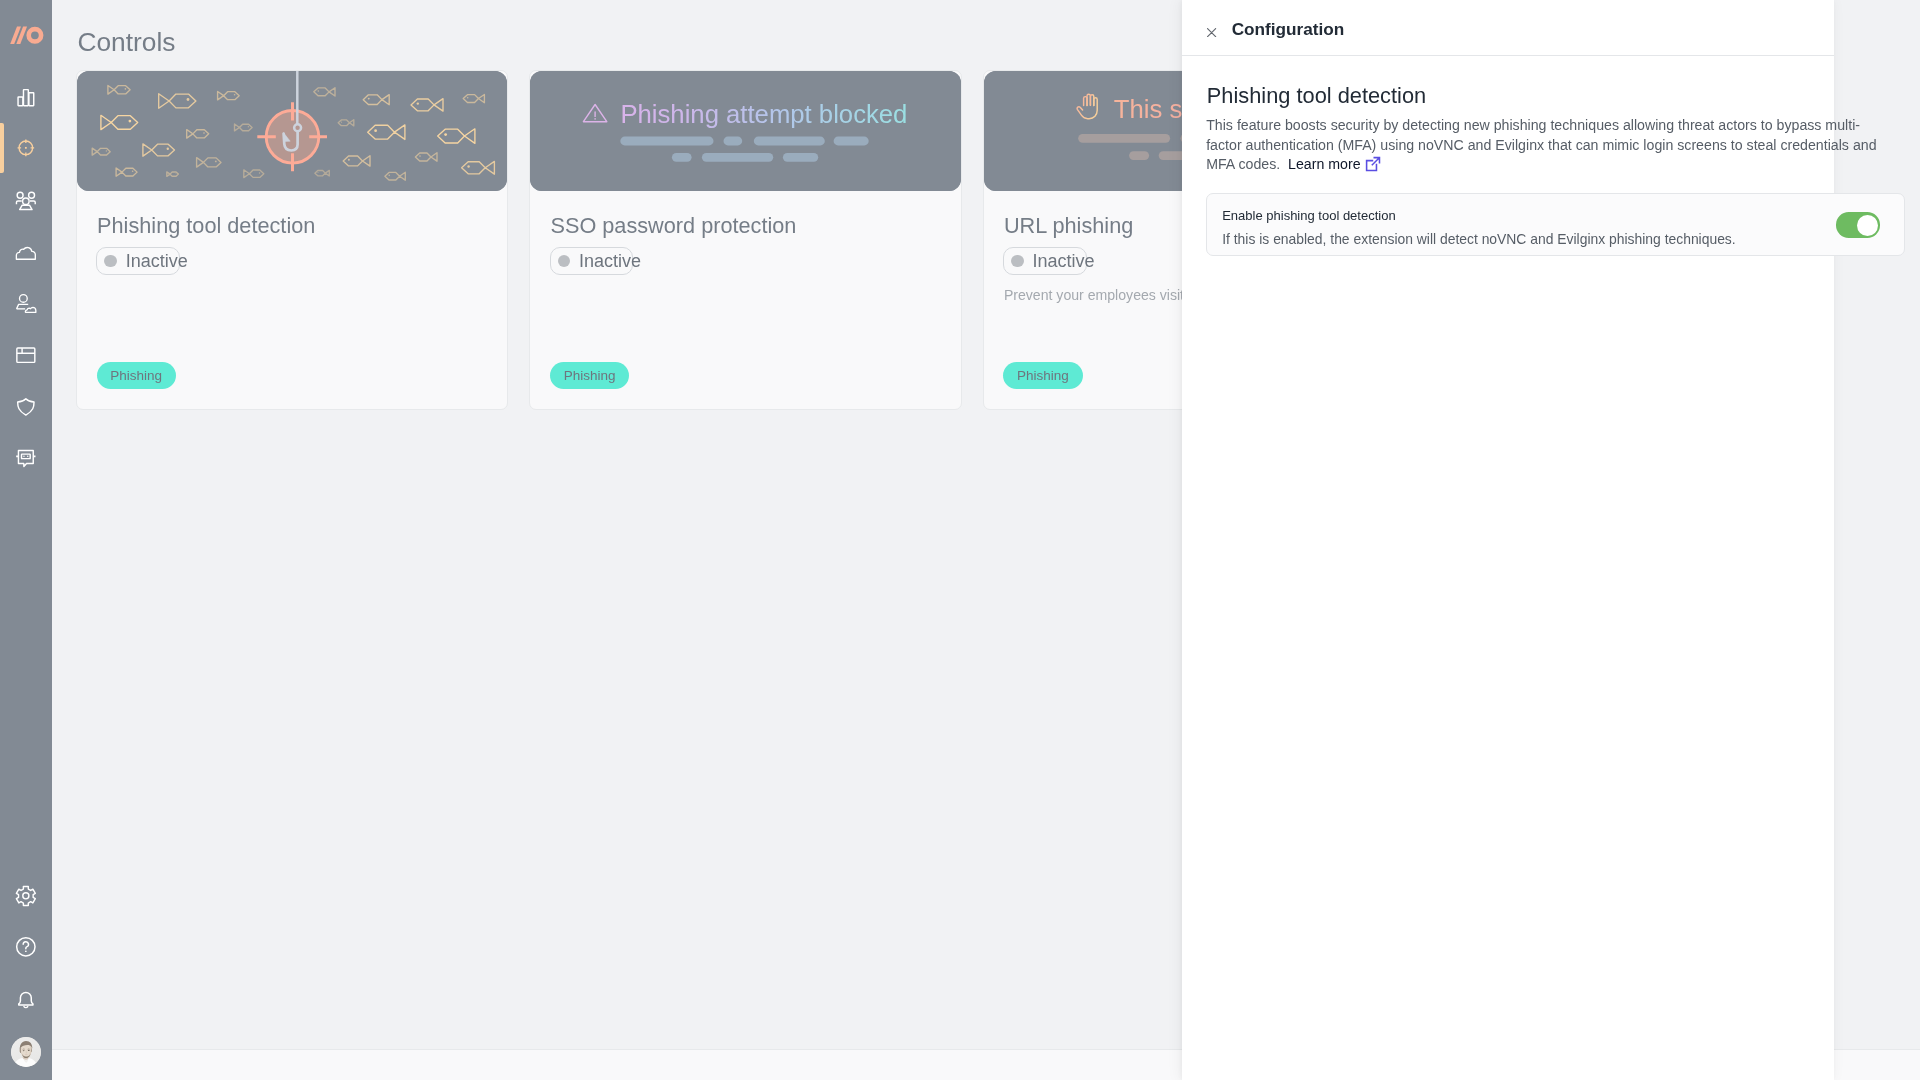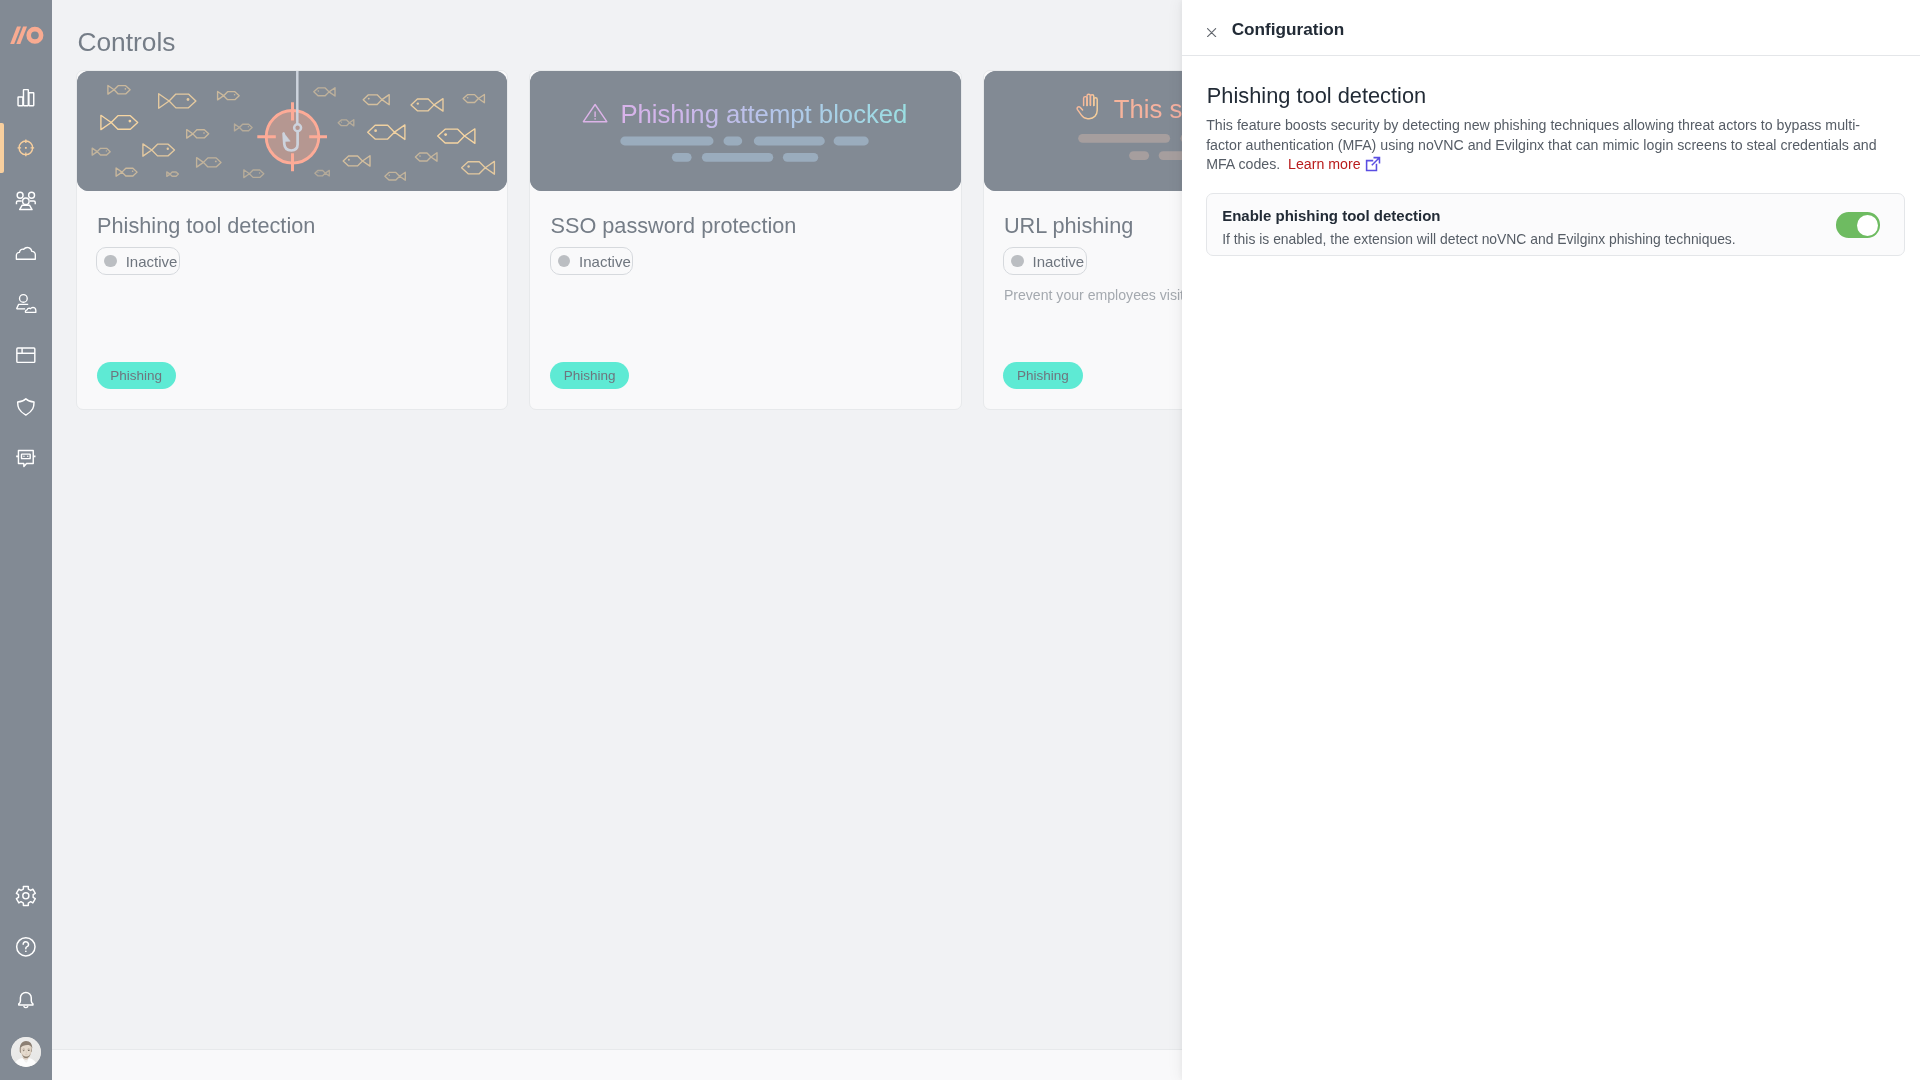--- a/index.html
+++ b/index.html
@@ -17,40 +17,40 @@
   .nav-bottom { position:absolute; left:0; top:0; width:52px; }
   .avatar { position:absolute; left:11.3px; top:1037.1px; width:30px; height:30px; border-radius:50%; overflow:hidden; background:#eceae7; }
 
   
   .main { position:absolute; left:52px; top:0; right:0; bottom:0; background:#f1f2f4; overflow:hidden; }
   .page-title { position:absolute; left:25.5px; top:26.4px; font-size:26.3px; color:#757d87; letter-spacing:0px; font-weight:400; line-height:32px; }
   .cards { position:absolute; left:24px; top:70px; display:flex; gap:21px; }
   .card { position:relative; width:432.4px; height:340px; background:#f9f9fa; border:1px solid #e7e9eb; border-radius:7px; overflow:hidden; }
   .card-hero { height:120px; background:#828a94; position:relative; overflow:hidden;border-radius:12px; }
   .card-title { position:absolute; left:20.1px; top:141.5px; font-size:21.7px; color:#757d87; font-weight:400; line-height:26px; }
-  .badge { position:absolute; left:19.4px; top:176.1px; display:flex; align-items:center; width:83.6px; height:28.1px; border:1px solid #d6d9dd; border-radius:10px; font-size:15px; color:#6e757e; }
+  .badge { position:absolute; left:19.4px; top:176.1px; display:flex; align-items:center; width:83.6px; height:28.1px; border:1px solid #d6d9dd; border-radius:10px; font-size:18px; color:#6e757e; }
   .badge-dot { position:absolute; left:7.1px; width:12.3px; height:12.3px; border-radius:50%; background:#bbbec2; }
   .badge-label { position:absolute; left:28.3px; }
   .card-desc { position:absolute; left:20.1px; top:214.6px; width:390px; font-size:14.1px; line-height:19.9px; color:#a4a9af; }
   .chip { position:absolute; left:19.5px; top:290.8px; height:27.6px; display:flex; align-items:center; padding:0 13.8px; background:#5eead4; border-radius:14px; font-size:13.5px; color:#6e757e; }
 
   .footer { position:absolute; left:0; right:0; top:1048.5px; height:31.5px; background:#f9f9fa; border-top:1px solid #e7e9eb; }
 
   
-  .drawer { position:absolute; left:1182px; top:0; width:738px; height:1080px; background:#fff; z-index:20; box-shadow:-2px 0 14px rgba(0,0,0,0.055), -1px 0 4px rgba(0,0,0,0.04); }
+  .drawer { position:absolute; left:1182px; top:0; width:652px; height:1080px; background:#fff; z-index:20; box-shadow:-2px 0 14px rgba(0,0,0,0.055), -1px 0 4px rgba(0,0,0,0.04); }
   .drawer-head { position:absolute; left:0; top:0; right:0; height:55.5px; border-bottom:1px solid #e4e6e9; }
   .drawer-close { position:absolute; left:25.4px; top:23px; width:9.2px; height:9.2px; cursor:pointer; }
   .drawer-title { position:absolute; left:49.7px; top:19.3px; font-size:17.2px; font-weight:700; color:#222b36; line-height:21px; }
   .drawer-body { position:absolute; left:0; top:0; right:0; }
   .sec-title { position:absolute; left:24.8px; top:83.2px; font-size:21.8px; color:#222b36; font-weight:400; line-height:26px; }
   .sec-desc { position:absolute; left:24.2px; top:116.2px; width:680px; font-size:14.18px; line-height:19.5px; color:#565d66; }
-  .learn { color:#b91c1c; text-decoration:none; white-space:nowrap; }
+  .learn { color:#0f172a; text-decoration:none; white-space:nowrap; }
   .learn svg { vertical-align:-3.3px; margin-left:4.2px; }
   .setting { position:absolute; left:24.3px; top:192.5px; width:698.6px; height:63px; border:1px solid #e4e6e9; border-radius:7px; background:#fbfbfc; }
-  .setting-title { position:absolute; left:40.2px; top:205.4px; font-size:15px; font-weight:700; color:#222b36; line-height:21px; }
+  .setting-title { position:absolute; left:40.2px; top:205.4px; font-size:13px; font-weight:400; color:#222b36; line-height:21px; }
   .setting-sub { position:absolute; left:40.2px; top:231.2px; font-size:13.9px; color:#565d66; line-height:17px; }
   .toggle { position:absolute; left:628.8px; top:18.9px; width:44px; height:25.4px; border-radius:12.7px; background:#6ebb61; cursor:pointer; }
   .toggle::after { content:""; position:absolute; right:2.2px; top:2.2px; width:21px; height:21px; border-radius:50%; background:#fff; }
 </style>
 </head>
 <body>
 
 <div class="app">
   <div class="main">
     <div class="page-title">Controls</div>

